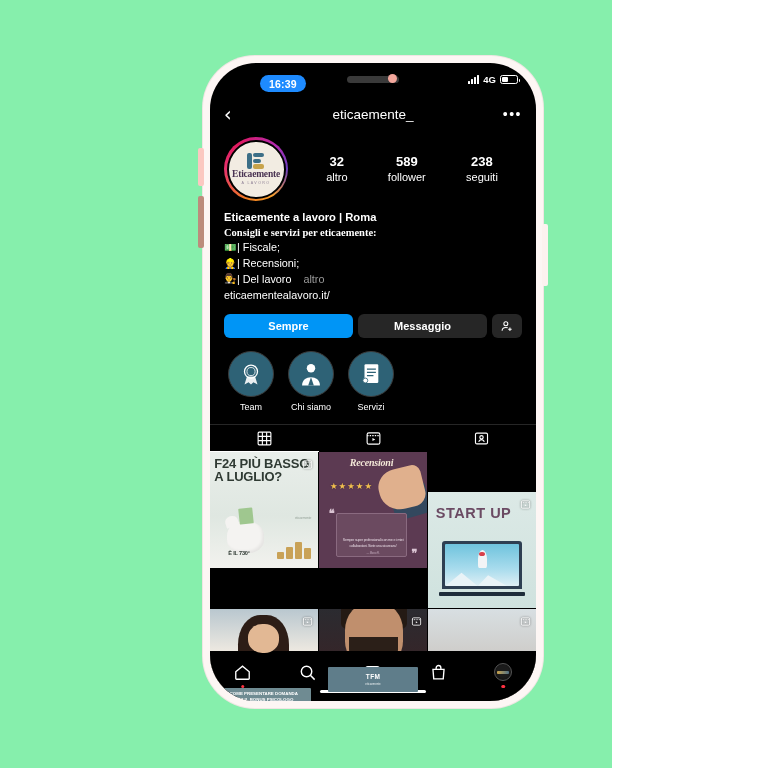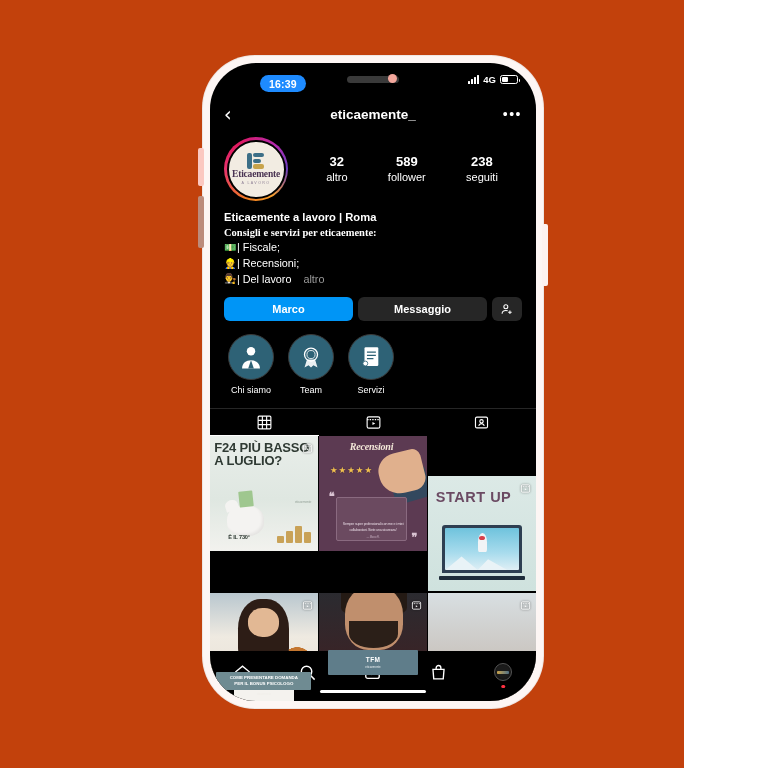--- a/index.html
+++ b/index.html
@@ -2,21 +2,21 @@
 <html><head>
 <meta charset="utf-8">
 <style>
   * { box-sizing: border-box; margin: 0; padding: 0; }
   html, body {
     width: 768px; height: 768px;
     background: #ffffff;
     font-family: "Liberation Sans", sans-serif;
     overflow: hidden;
   }
-  #stage { position: relative; width: 684px; height: 768px; background: #c2410c; }
+  #stage { position: relative; width: 612px; height: 768px; background: #86efac; }
 
   
   .phone-shell {
     position: absolute;
     left: 203px; top: 56px;
     width: 340px; height: 652px;
     border-radius: 52px;
     background: #fdf6f4;
     box-shadow: 0 0 0 1px #efe6e3;
   }
@@ -82,21 +82,21 @@
     display: flex; align-items: center;
     height: 30px; padding: 0 14px;
     position: relative;
   }
   .back-chevron {
     color: #fff; font-size: 19px; line-height: 1;
     font-family: "DejaVu Sans", sans-serif;
   }
   .nav-title {
     position: absolute; left: 0; right: 0; text-align: center;
-    color: #fff; font-size: 13.5px; font-weight: bold;
+    color: #fff; font-size: 13.5px; font-weight: normal;
     pointer-events: none;
   }
   .nav-more {
     margin-left: auto; color: #fff; font-size: 14px;
     letter-spacing: 1.5px; line-height: 0.6;
   }
 
   
   .profile-head { display: flex; align-items: center; padding: 8px 14px 0 14px; }
   .avatar-ring {
@@ -436,54 +436,55 @@
         </div>
         <div class="bio-line">
           <span class="bio-emoji">👷</span>
           <span>| Recensioni;</span>
         </div>
         <div class="bio-line">
           <span class="bio-emoji">👨‍⚖️</span>
           <span>| Del lavoro</span>
           <span class="bio-more">altro</span>
         </div>
+        <div class="bio-link">eticaementealavoro.it/</div>
       </div>
 
       <div class="actions">
-        <div class="btn follow">Marco</div>
+        <div class="btn follow">Sempre</div>
         <div class="btn message">Messaggio</div>
         <div class="btn adduser">
           <svg viewBox="0 0 24 24" fill="none" stroke="#fff" stroke-width="1.8">
             <circle cx="10" cy="8" r="3.4"></circle>
             <path d="M3.6 20c0-3.6 2.9-5.6 6.4-5.6 1.2 0 2.3.2 3.2.7"></path>
             <path d="M17 14.5v6M14 17.5h6"></path>
           </svg>
         </div>
       </div>
 
       <div class="highlights">
         <div class="hl">
           <div class="hl-circle">
             <svg viewBox="0 0 32 32">
+              <circle cx="16" cy="13" r="8" fill="none" stroke="#fff" stroke-width="1.6"></circle>
+              <circle cx="16" cy="13" r="5" fill="none" stroke="#fff" stroke-width="1"></circle>
+              <path d="M11 19 L8 29 L13 26 L16 29 L19 26 L24 29 L21 19" fill="#fff" opacity=".9"></path>
+            </svg>
+          </div>
+          <div class="hl-label">Team</div>
+        </div>
+        <div class="hl">
+          <div class="hl-circle">
+            <svg viewBox="0 0 32 32">
               <circle cx="16" cy="9" r="5.2" fill="#fff"></circle>
               <path d="M5 30c0-6.5 5-10 11-10s11 3.5 11 10z" fill="#fff"></path>
               <path d="M16 20 L12.5 30 h7z" fill="#2e6276"></path>
             </svg>
           </div>
           <div class="hl-label">Chi siamo</div>
-        </div>
-        <div class="hl">
-          <div class="hl-circle">
-            <svg viewBox="0 0 32 32">
-              <circle cx="16" cy="13" r="8" fill="none" stroke="#fff" stroke-width="1.6"></circle>
-              <circle cx="16" cy="13" r="5" fill="none" stroke="#fff" stroke-width="1"></circle>
-              <path d="M11 19 L8 29 L13 26 L16 29 L19 26 L24 29 L21 19" fill="#fff" opacity=".9"></path>
-            </svg>
-          </div>
-          <div class="hl-label">Team</div>
         </div>
         <div class="hl">
           <div class="hl-circle">
             <svg viewBox="0 0 32 32">
               <rect x="8" y="4" width="17" height="23" rx="1.5" fill="#fff"></rect>
               <path d="M11 10h11M11 14h11M11 18h8" stroke="#2e6276" stroke-width="1.6"></path>
               <circle cx="9" cy="24" r="3" fill="#fff" stroke="#2e6276" stroke-width="1"></circle>
             </svg>
           </div>
           <div class="hl-label">Servizi</div>

